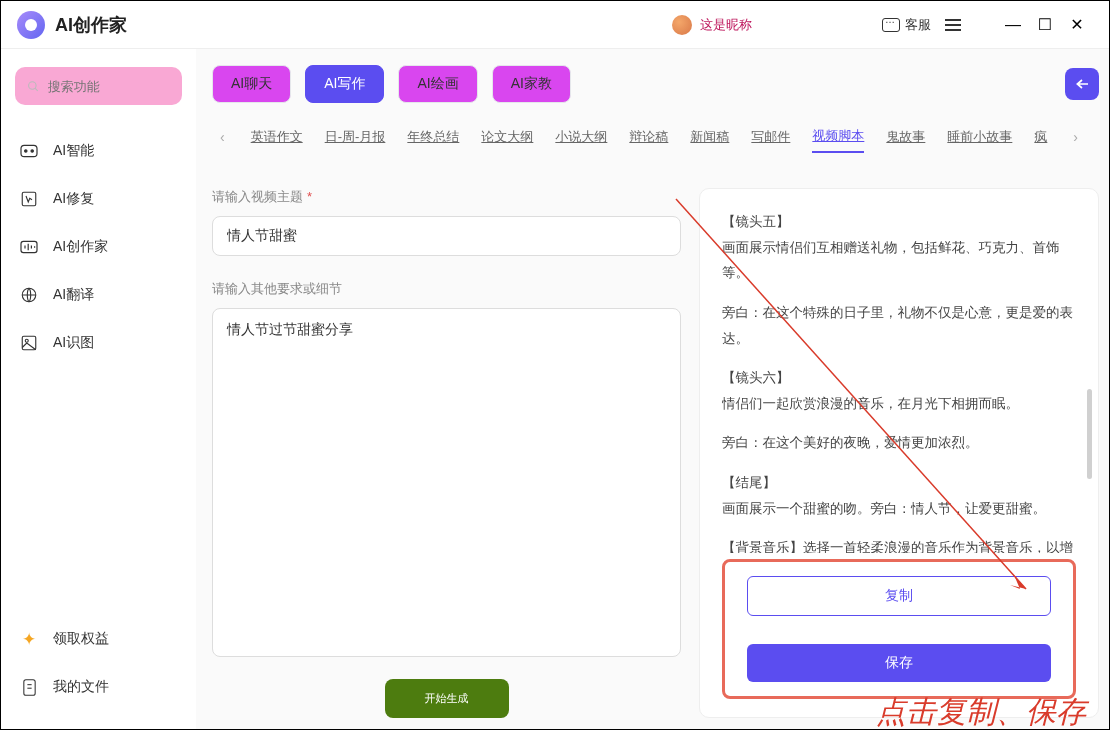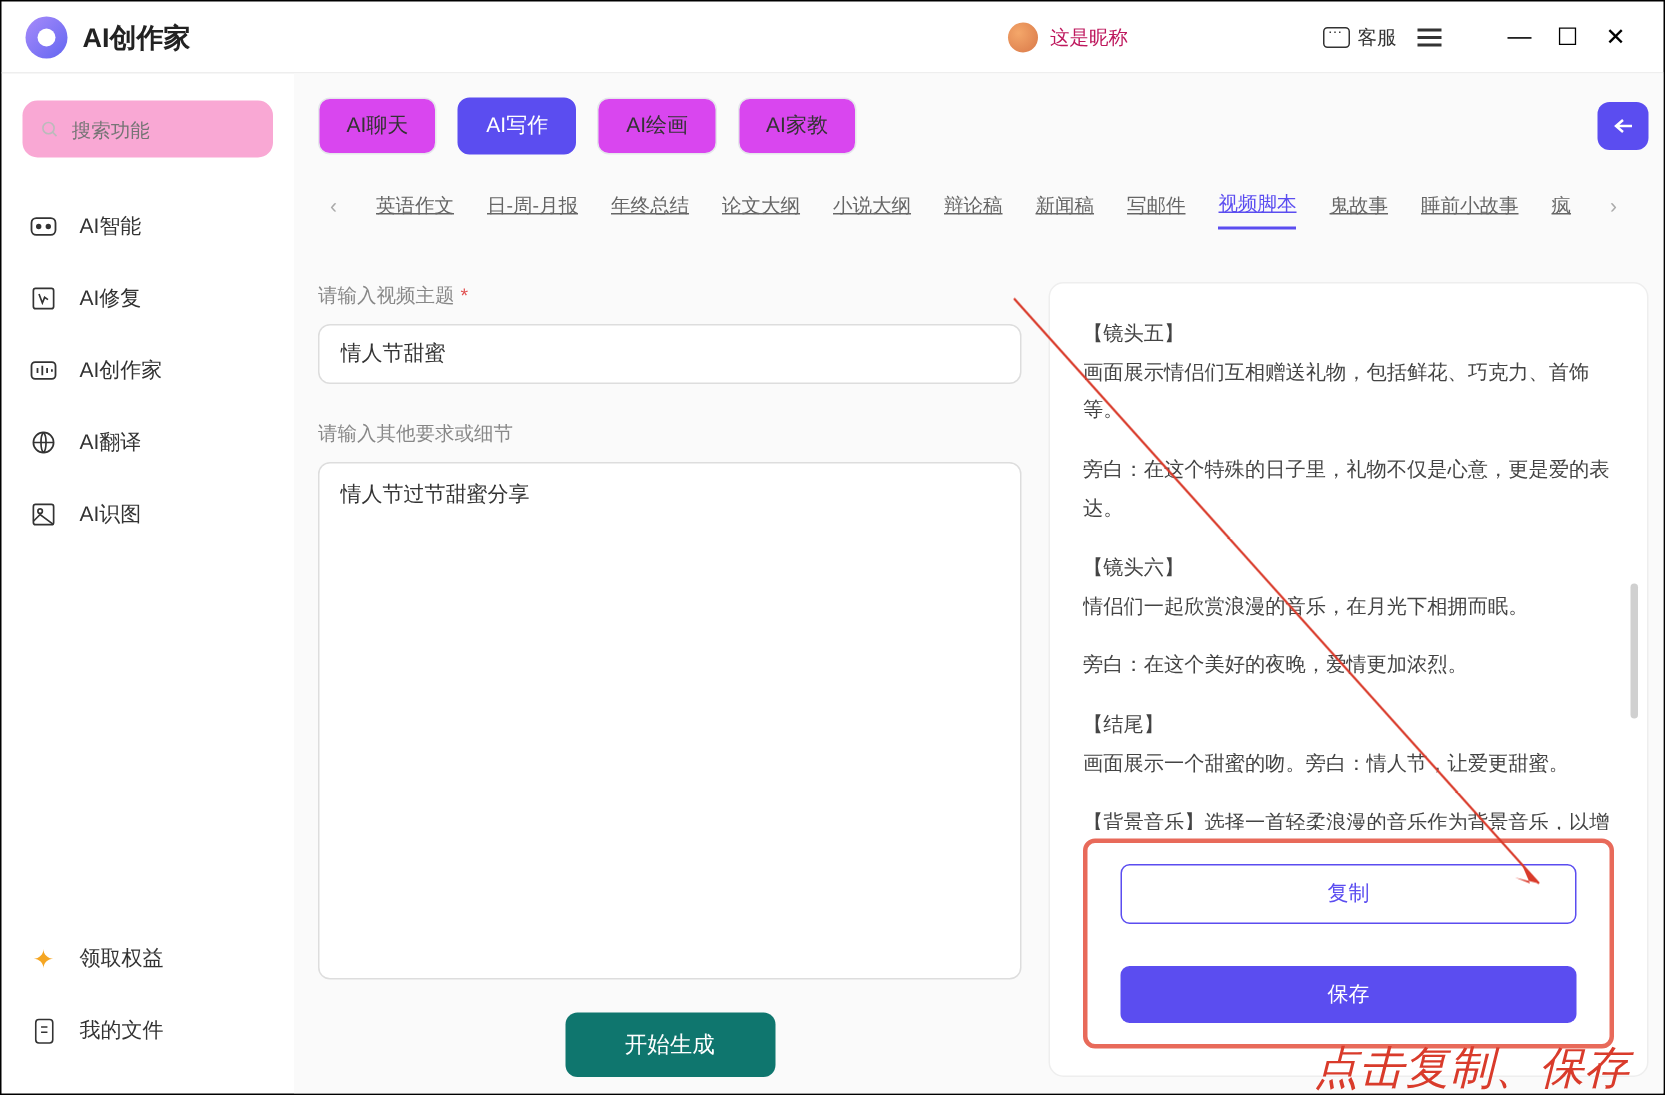--- a/index.html
+++ b/index.html
@@ -40,21 +40,21 @@
 .subtabs-row .arrow { color: #aaa; cursor: pointer; font-size: 14px; padding: 0 4px; }
 .subtab { padding: 6px 0; cursor: pointer; white-space: nowrap; text-decoration: underline; }
 .subtab.active { color: #5b4df0; border-bottom: 2px solid #5b4df0; }
 
 .content-row { display: flex; gap: 18px; margin-top: 24px; height: 530px; }
 .left-col { flex: 1; display: flex; flex-direction: column; }
 .label { font-size: 13px; color: #888; margin-bottom: 10px; }
 .label .req { color: #e05050; margin-left: 4px; }
 .input-field { width: 100%; border: 1px solid #ddd; border-radius: 8px; padding: 11px 14px; font-size: 14px; color: #333; margin-bottom: 24px; background: #fff; }
 .textarea-field { width: 100%; flex: 1; border: 1px solid #ddd; border-radius: 8px; padding: 12px 14px; font-size: 14px; color: #333; resize: none; background: #fff; margin-bottom: 22px; }
-.generate-btn { align-self: center; background: #0f766e; color: #fff; border: none; border-radius: 8px; padding: 12px 40px; font-size: 15px; cursor: pointer; }
+.generate-btn { align-self: center; background: #4d7c0f; color: #fff; border: none; border-radius: 8px; padding: 12px 40px; font-size: 11px; cursor: pointer; }
 
 .right-col { width: 400px; background: #fff; border: 1px solid #eee; border-radius: 10px; padding: 20px 22px 18px; display: flex; flex-direction: column; position: relative; }
 .output-text { flex: 1; font-size: 13.5px; color: #444; line-height: 1.9; overflow-y: auto; }
 .output-text p { margin-bottom: 14px; }
 .scrollbar { position: absolute; right: 6px; top: 200px; width: 5px; height: 90px; background: #d0d0d0; border-radius: 3px; }
 
 .action-box { border: 3px solid #e86a5a; border-radius: 8px; padding: 14px 22px; display: flex; gap: 28px; justify-content: center; margin-top: 6px; flex-direction: column; }
 .copy-btn { border: 1px solid #5b4df0; color: #5b4df0; background: #fff; border-radius: 6px; padding: 10px 36px; font-size: 14px; cursor: pointer; }
 .save-btn { border: none; background: #5b4df0; color: #fff; border-radius: 6px; padding: 10px 36px; font-size: 14px; cursor: pointer; }
 

